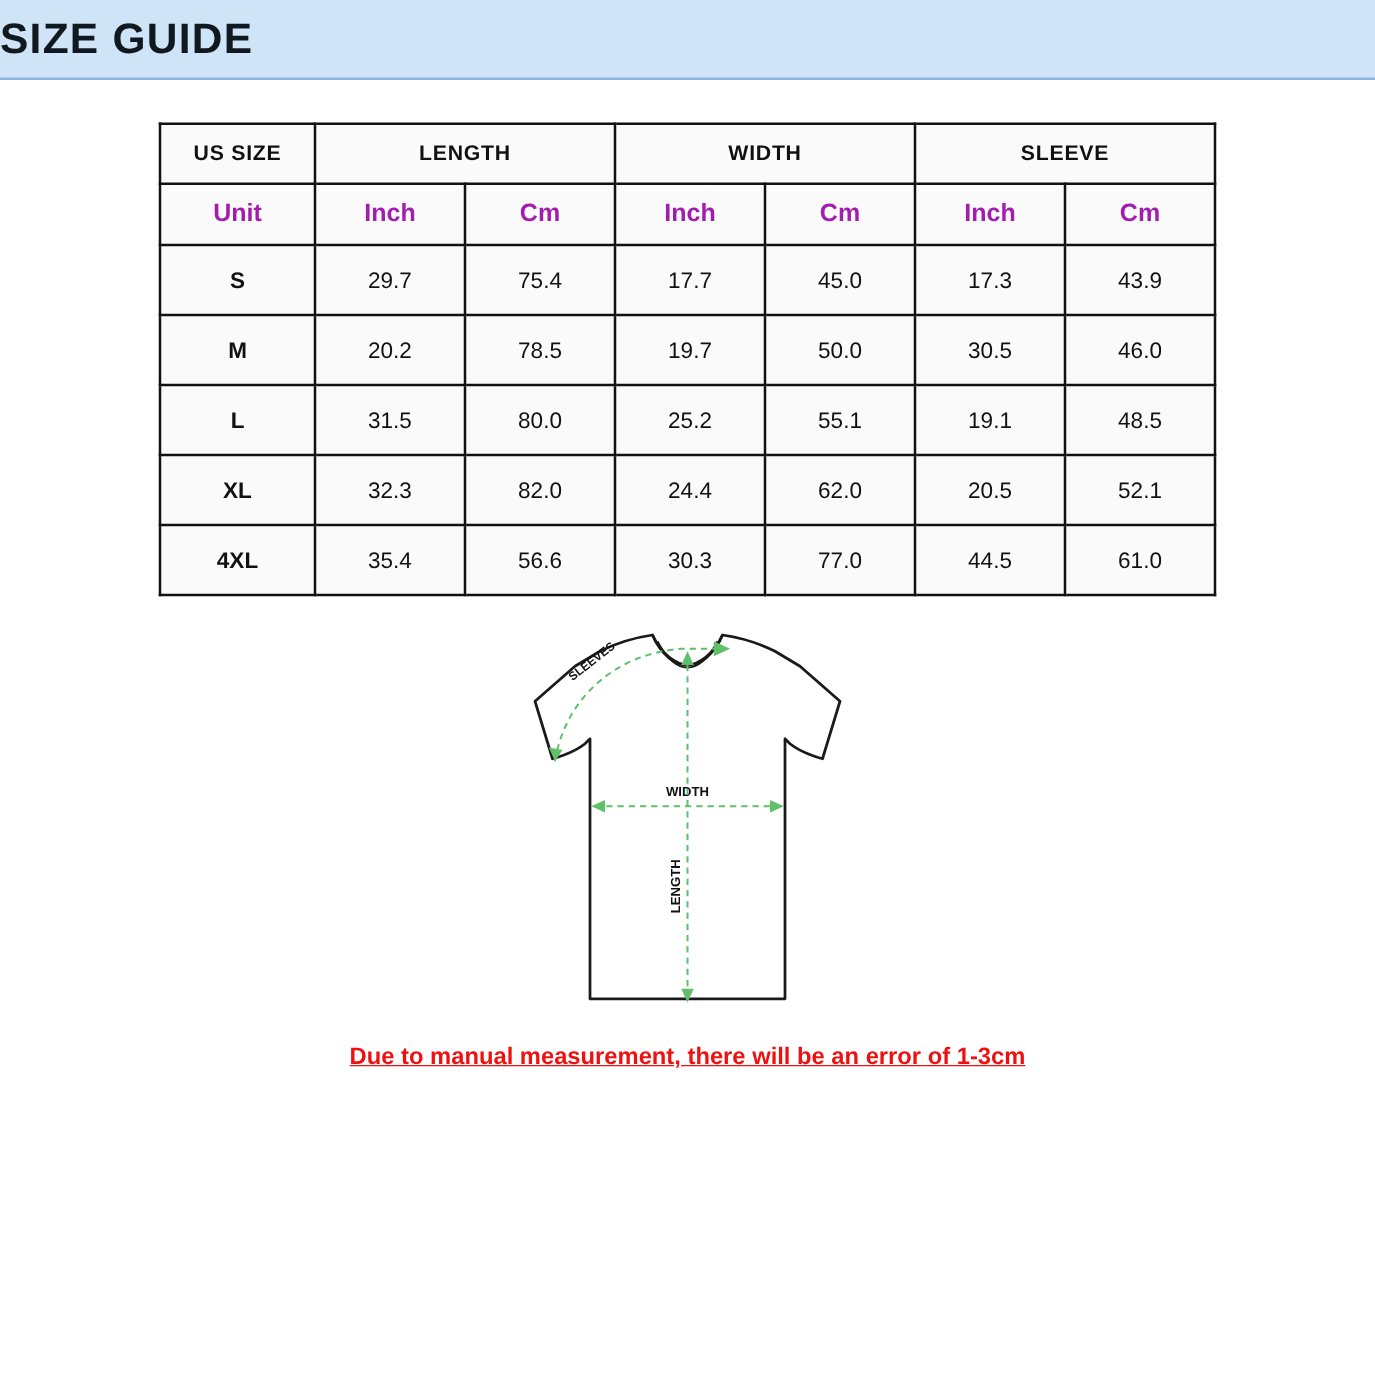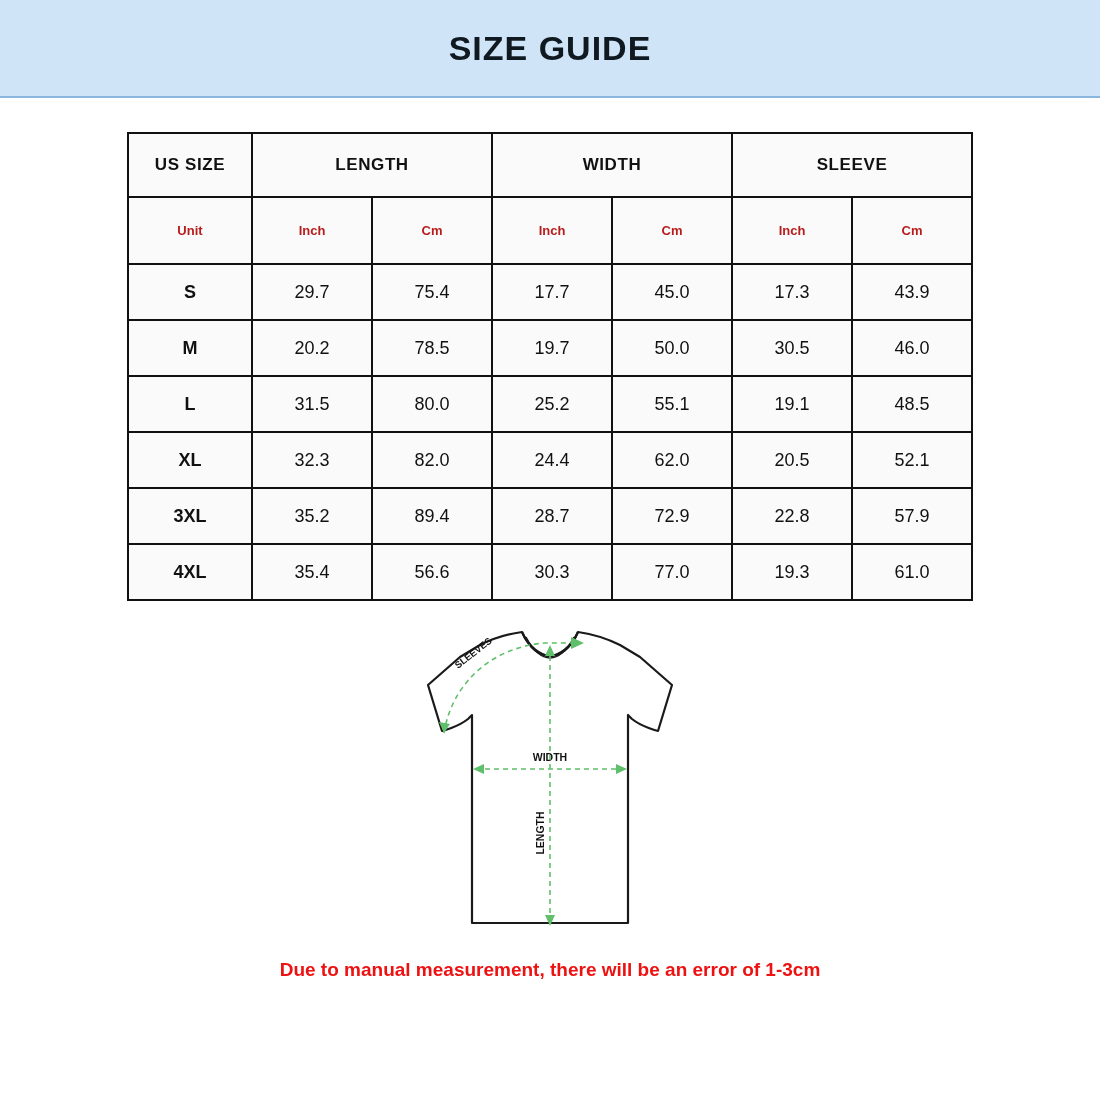--- a/index.html
+++ b/index.html
@@ -12,26 +12,26 @@
   .page {
     position: relative;
     width: 1100px; height: 1100px;
     overflow: hidden;
     background: #ffffff;
   }
 
   
   .header {
     width: 1100px;
-    height: 98px;
+    height: 64px;
     background: #cfe4f7;
     border-bottom: 2px solid #8ab6e0;
     display: flex;
     align-items: center;
-    justify-content: center;
+    justify-content: flex-start;
   }
   .header-title {
     font-size: 34px;
     font-weight: bold;
     letter-spacing: 1px;
     color: #101820;
     font-family: "Liberation Sans", sans-serif;
   }
 
   
@@ -46,31 +46,31 @@
     background: #fafafa;
   }
   table.size-table td, table.size-table th {
     border: 2px solid #111111;
     text-align: center;
     vertical-align: middle;
     font-family: "Liberation Sans", sans-serif;
     background: #fafafa;
   }
   .h-row th {
-    height: 64px;
+    height: 48px;
     font-size: 17px;
     font-weight: bold;
     letter-spacing: 0.6px;
     color: #111;
   }
   .u-row td {
-    height: 67px;
-    font-size: 13px;
-    font-weight: bold;
-    color: #b91c1c;
+    height: 49px;
+    font-size: 20px;
+    font-weight: bold;
+    color: #a21caf;
   }
   .d-row td {
     height: 56px;
     font-size: 18px;
     color: #111;
   }
   .d-row td.sz {
     font-weight: bold;
     font-size: 18px;
   }
@@ -87,20 +87,21 @@
   .diagram svg { display: block; }
 
   
   .note {
     margin-top: 16px;
     text-align: center;
     color: #ee1111;
     font-size: 19px;
     font-weight: bold;
     font-family: "Liberation Sans", sans-serif;
+    text-decoration: underline;
   }
 </style>
 </head>
 <body>
 
 <div class="page">
 
   <div class="header">
     <div class="header-title">SIZE GUIDE</div>
   </div>
@@ -169,37 +170,28 @@
           <td class="sz">XL</td>
           <td>32.3</td>
           <td>82.0</td>
           <td>24.4</td>
           <td>62.0</td>
           <td>20.5</td>
           <td>52.1</td>
         </tr>
 
 
-        <tr class="d-row">
-          <td class="sz">3XL</td>
-          <td>35.2</td>
-          <td>89.4</td>
-          <td>28.7</td>
-          <td>72.9</td>
-          <td>22.8</td>
-          <td>57.9</td>
-        </tr>
 
         <tr class="d-row">
           <td class="sz">4XL</td>
           <td>35.4</td>
           <td>56.6</td>
           <td>30.3</td>
           <td>77.0</td>
-          <td>19.3</td>
+          <td>44.5</td>
           <td>61.0</td>
         </tr>
 
       </tbody>
     </table>
   </div>
 
   <div class="diagram">
     <svg width="420" height="320" viewBox="0 0 420 320" xmlns="http://www.w3.org/2000/svg">
 

